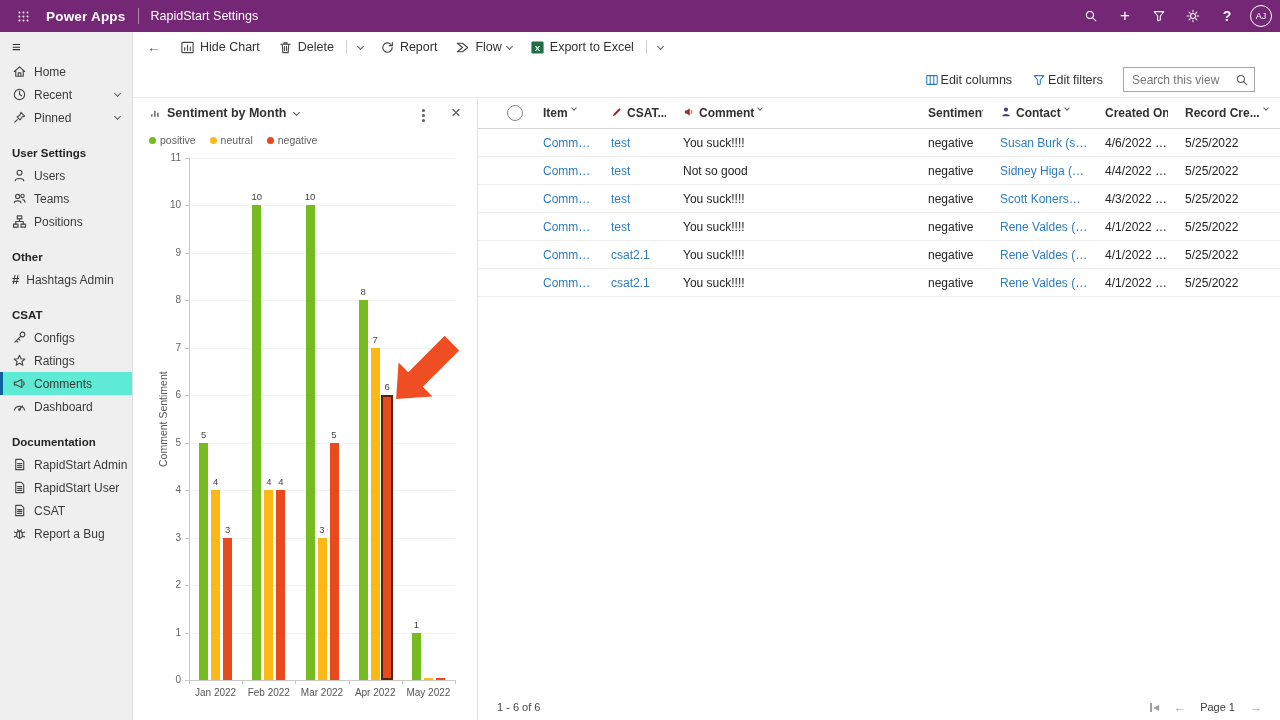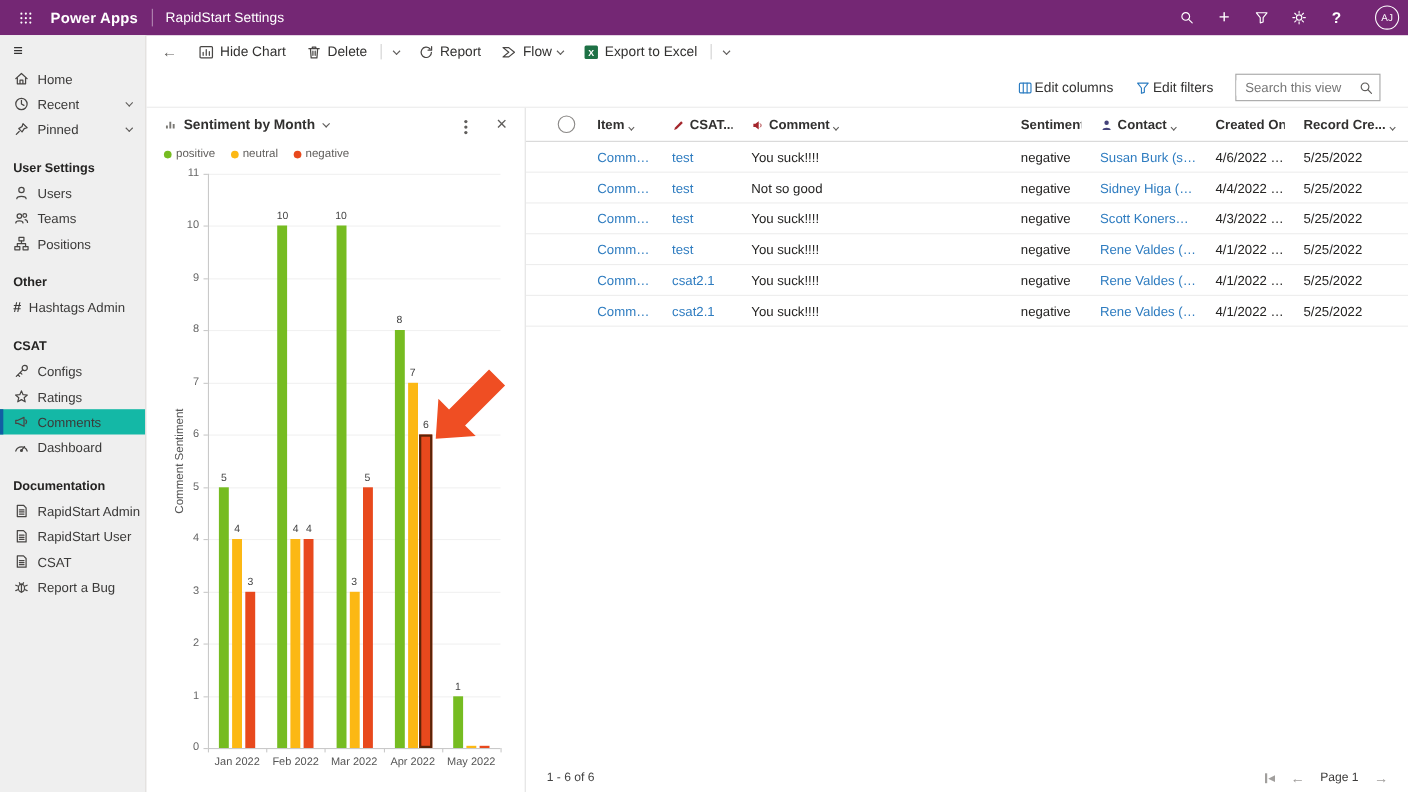--- a/index.html
+++ b/index.html
@@ -7,30 +7,30 @@
   body { font-family:"Liberation Sans", sans-serif; font-size:12px; color:#323130; background:#fff; }
 
   
   .topbar { height:32px; background:var(--topbar,#742774); color:#fff; display:flex; align-items:center; }
   .topbar .waffle { width:46px; display:flex; justify-content:center; align-items:center; cursor:pointer; }
   .topbar .app { font-weight:bold; font-size:13.5px; letter-spacing:.2px; }
   .topbar .tb-divider { width:1px; height:16px; background:rgba(255,255,255,.45); margin:0 12px; }
   .topbar .env { font-size:12.5px; }
   .topbar .tb-right { margin-left:auto; display:flex; align-items:center; gap:0; padding-right:8px; }
   .tb-icon { width:34px; height:32px; display:flex; align-items:center; justify-content:center; cursor:pointer; font-size:14px; color:#fff; }
-  .avatar { width:22px; height:22px; border:1px solid #fff; border-radius:50%; display:flex; align-items:center; justify-content:center; font-size:9px; margin-left:18px; }
+  .avatar { width:22px; height:22px; border:1px solid #fff; border-radius:50%; display:flex; align-items:center; justify-content:center; font-size:9px; margin-left:6px; }
 
   
   .shell { display:flex; height:688px; }
   .sidebar { width:133px; background:#efefef; border-right:1px solid #e1dfdd; flex:none; overflow:hidden; }
   .hamburger { height:28px; display:flex; align-items:center; padding-left:12px; font-size:15px; color:#323130; cursor:pointer; }
   .nav-header { font-weight:bold; font-size:11.5px; color:#252423; padding-left:12px; margin-top:13px; height:22px; line-height:22px; }
   .nav-item { height:23px; display:flex; align-items:center; gap:7px; padding-left:12px; color:#3b3a39; cursor:pointer; position:relative; }
   .nav-item .ic { flex:none; display:flex; }
-  .nav-item.selected { background:#14b8a6; border-left:3px solid #115ea3; padding-left:9px; }
+  .nav-item.selected { background:#5eead4; border-left:3px solid #115ea3; padding-left:9px; }
   .nav-item .nav-chev { position:absolute; right:12px; }
 
   .main { flex:1; display:flex; flex-direction:column; min-width:0; }
 
   
   .cmdbar { height:30px; display:flex; align-items:center; flex:none; }
   .cmd-back { margin:0 10px 0 14px; cursor:pointer; color:#605e5c; display:flex; }
   .cmd-btn { height:100%; display:flex; align-items:center; gap:5px; padding:0 9px; font-size:12.5px; cursor:pointer; white-space:nowrap; }
   .cmd-divider { width:1px; height:14px; background:#d1d1d1; margin:0 3px; }
   .chev { display:inline-block; width:5px; height:5px; border-right:1.3px solid #605e5c; border-bottom:1.3px solid #605e5c; transform:rotate(45deg); margin-bottom:2px; }
@@ -64,21 +64,21 @@
   .bar { position:absolute; cursor:pointer; }
   .bar-label { position:absolute; width:22px; text-align:center; font-size:9.5px; color:#444; }
   .x-label { position:absolute; text-align:center; font-size:10px; color:#555; }
   .y-axis-label { position:absolute; font-size:10.5px; color:#555; transform:rotate(-90deg); transform-origin:left top; white-space:nowrap; }
   .arrow-annotation { position:absolute; transform:rotate(-45deg); pointer-events:none; }
 
   
   .table-area { flex:1; display:flex; flex-direction:column; min-width:0; }
   .tgrid { display:grid; grid-template-columns:48px 68px 72px 245px 72px 105px 80px 1fr; align-items:center; }
   .thead { height:31px; border-bottom:1px solid #d6d6d6; flex:none; }
-  .th { display:flex; align-items:flex-end; gap:4px; padding-left:17px; font-weight:bold; font-size:12px; color:#323130; cursor:pointer; white-space:nowrap; overflow:hidden; }
+  .th { display:flex; align-items:flex-start; gap:4px; padding-left:17px; font-weight:bold; font-size:12px; color:#323130; cursor:pointer; white-space:nowrap; overflow:hidden; }
   .th .chev { width:4px; height:4px; }
   .select-circle { width:16px; height:16px; border:1px solid #8a8886; border-radius:50%; margin-left:29px; cursor:pointer; }
   .tr { height:28px; border-bottom:1px solid #ededed; cursor:pointer; }
   .td { padding-left:17px; font-size:12px; color:#252423; white-space:nowrap; overflow:hidden; text-overflow:ellipsis; }
   .td.link { color:var(--link,#2e7cc0); cursor:pointer; }
   .tfooter { margin-top:auto; height:26px; display:flex; align-items:center; padding:0 18px 0 19px; font-size:11px; color:#444; flex:none; }
   .pager { margin-left:auto; display:flex; align-items:center; gap:14px; color:#a19f9d; }
   .pg-first { display:flex; align-items:center; gap:1px; cursor:pointer; }
   .pg-first .bar-g { width:1.5px; height:9px; background:#a19f9d; display:inline-block; }
   .pg-first .tri { font-size:8px; }

